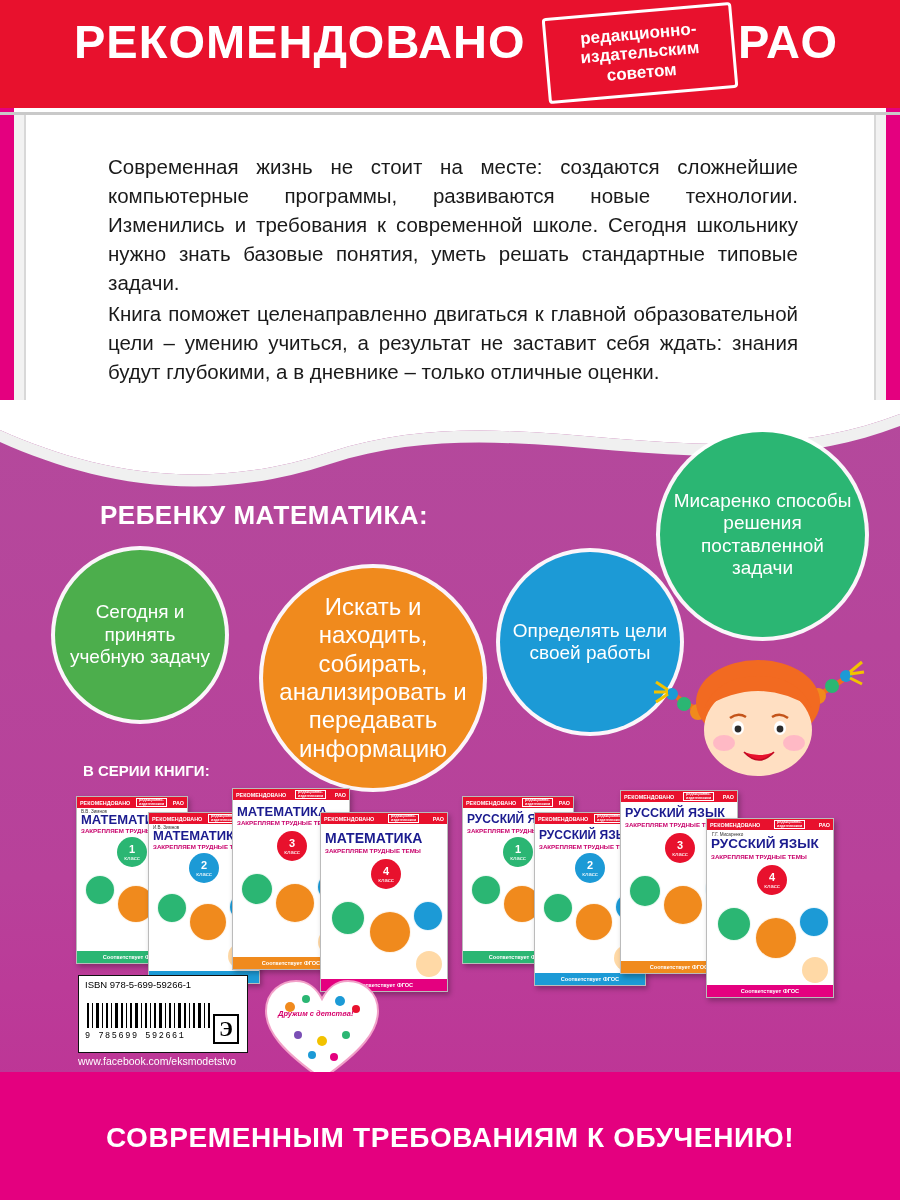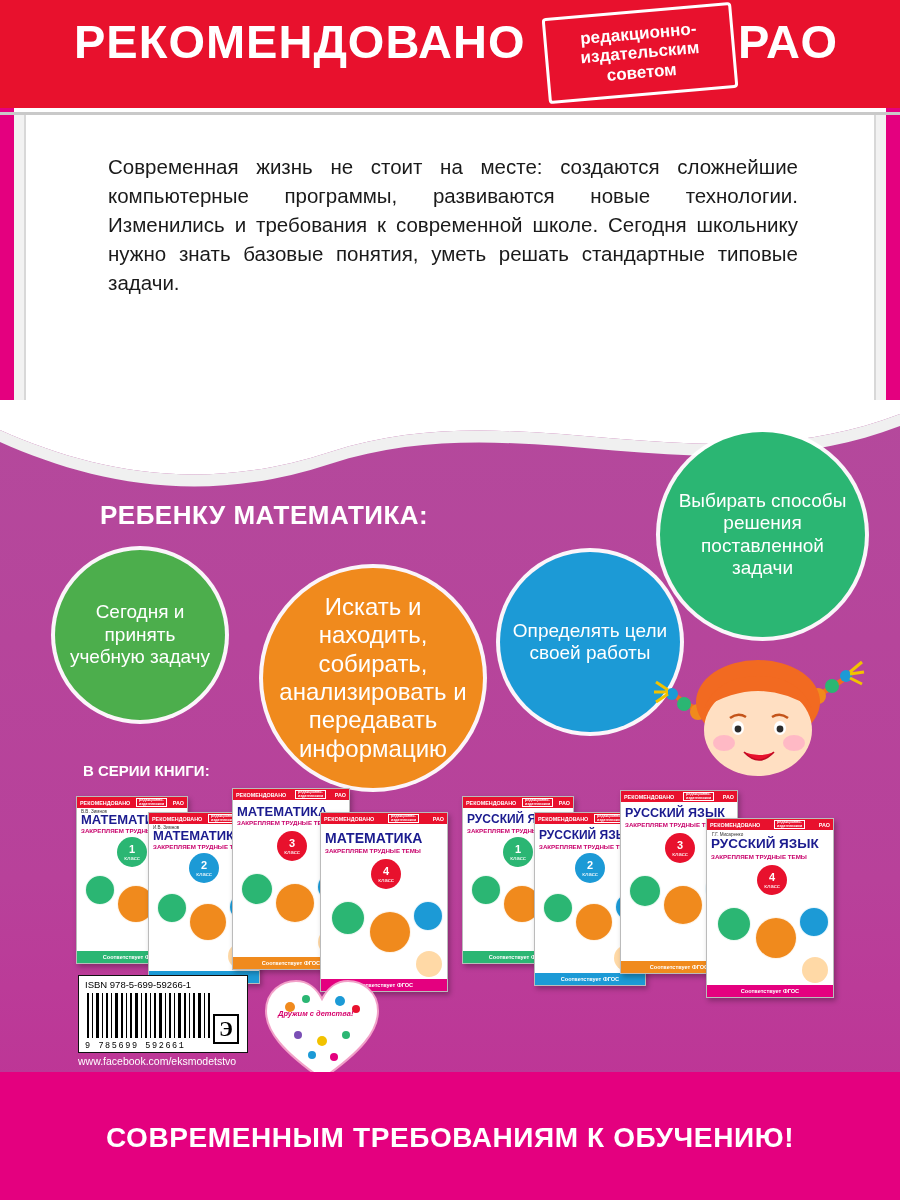--- a/index.html
+++ b/index.html
@@ -137,21 +137,21 @@
     border-radius: 50%; background: #ffd9a6;
   }
 
   
   .isbn-box {
     position: absolute; left: 78px; top: 975px; width: 170px; height: 78px;
     background: #ffffff; border: 1px solid #111;
     display: flex; flex-direction: column;
   }
   .isbn-text { font-size: 9.5px; padding: 3px 12px 1px 6px; color: #000; }
-  .barcode { flex: 1; position: relative; margin: 2px 6px; }
+  .barcode { flex: 1; position: relative; margin: 12px 6px; }
   .barcode .bar { position: absolute; top: 0; bottom: 12px; background: #000; }
   .barcode .digits {
     position: absolute; bottom: -1px; left: 0; width: 100%;
     font-size: 8.5px; letter-spacing: 1.6px; color: #000;
     font-family: "Liberation Mono", monospace;
   }
   .eksmo-logo {
     position: absolute; right: 8px; bottom: 8px; width: 26px; height: 30px;
     border: 2px solid #000; display: flex; align-items: center; justify-content: center;
     font-size: 20px; font-weight: bold; font-family: "Liberation Serif", serif;
@@ -198,20 +198,21 @@
 
   <div class="white-area"></div>
   <div class="side-left"></div>
   <div class="side-right"></div>
   <div class="side-left2"></div>
   <div class="side-right2"></div>
   <div class="grey-line"></div>
 
   <div class="body-text">
     <p>Современная жизнь не стоит на месте: создаются сложнейшие компьютерные программы, развиваются новые технологии. Изменились и требования к современной школе. Сегодня школьнику нужно знать базовые понятия, уметь решать стандартные типовые задачи.</p>
+    <p class="indent">Книга поможет целенаправленно двигаться к главной образовательной цели – умению учиться, а результат не заставит себя ждать: знания будут глубокими, а в дневнике – только отличные оценки.</p>
   </div>
 
   <div class="purple">
     <svg class="wave" viewBox="0 0 900 110" preserveAspectRatio="none">
       <path d="M0,0 L900,0 L900,14 C700,90 520,-10 330,52 C200,95 90,70 0,30 Z" fill="#ffffff"></path>
       <path d="M0,30 C90,70 200,95 330,52 C520,-10 700,90 900,14 L900,26 C700,102 520,2 330,64 C200,107 90,82 0,42 Z" fill="#f0f0f0"></path>
     </svg>
   </div>
 
   <div class="needs-title">РЕБЕНКУ  МАТЕМАТИКА:</div>
@@ -219,21 +220,21 @@
   <div class="circle c-green">
     <span>Сегодня и принять учебную задачу</span>
   </div>
   <div class="circle c-orange">
     <span>Искать и находить, собирать, анализировать и передавать информацию</span>
   </div>
   <div class="circle c-blue">
     <span>Определять цели своей работы</span>
   </div>
   <div class="circle c-teal">
-    <span>Выбирать способы решения поставленной задачи</span>
+    <span>Мисаренко способы решения поставленной задачи</span>
   </div>
 
   <svg class="girl" viewBox="0 0 240 180">
     <g>
 
       <path d="M60,80 q-18,-6 -30,-20" stroke="#f26a21" stroke-width="5" fill="none"></path>
       <circle cx="58" cy="82" r="8" fill="#f08a1d"></circle>
       <circle cx="44" cy="74" r="7" fill="#2bb673"></circle>
       <circle cx="32" cy="64" r="6" fill="#1c9ad6"></circle>
       <path d="M28,60 l-12,-8 M28,62 l-14,0 M28,64 l-12,8" stroke="#f2c200" stroke-width="3" fill="none"></path>

